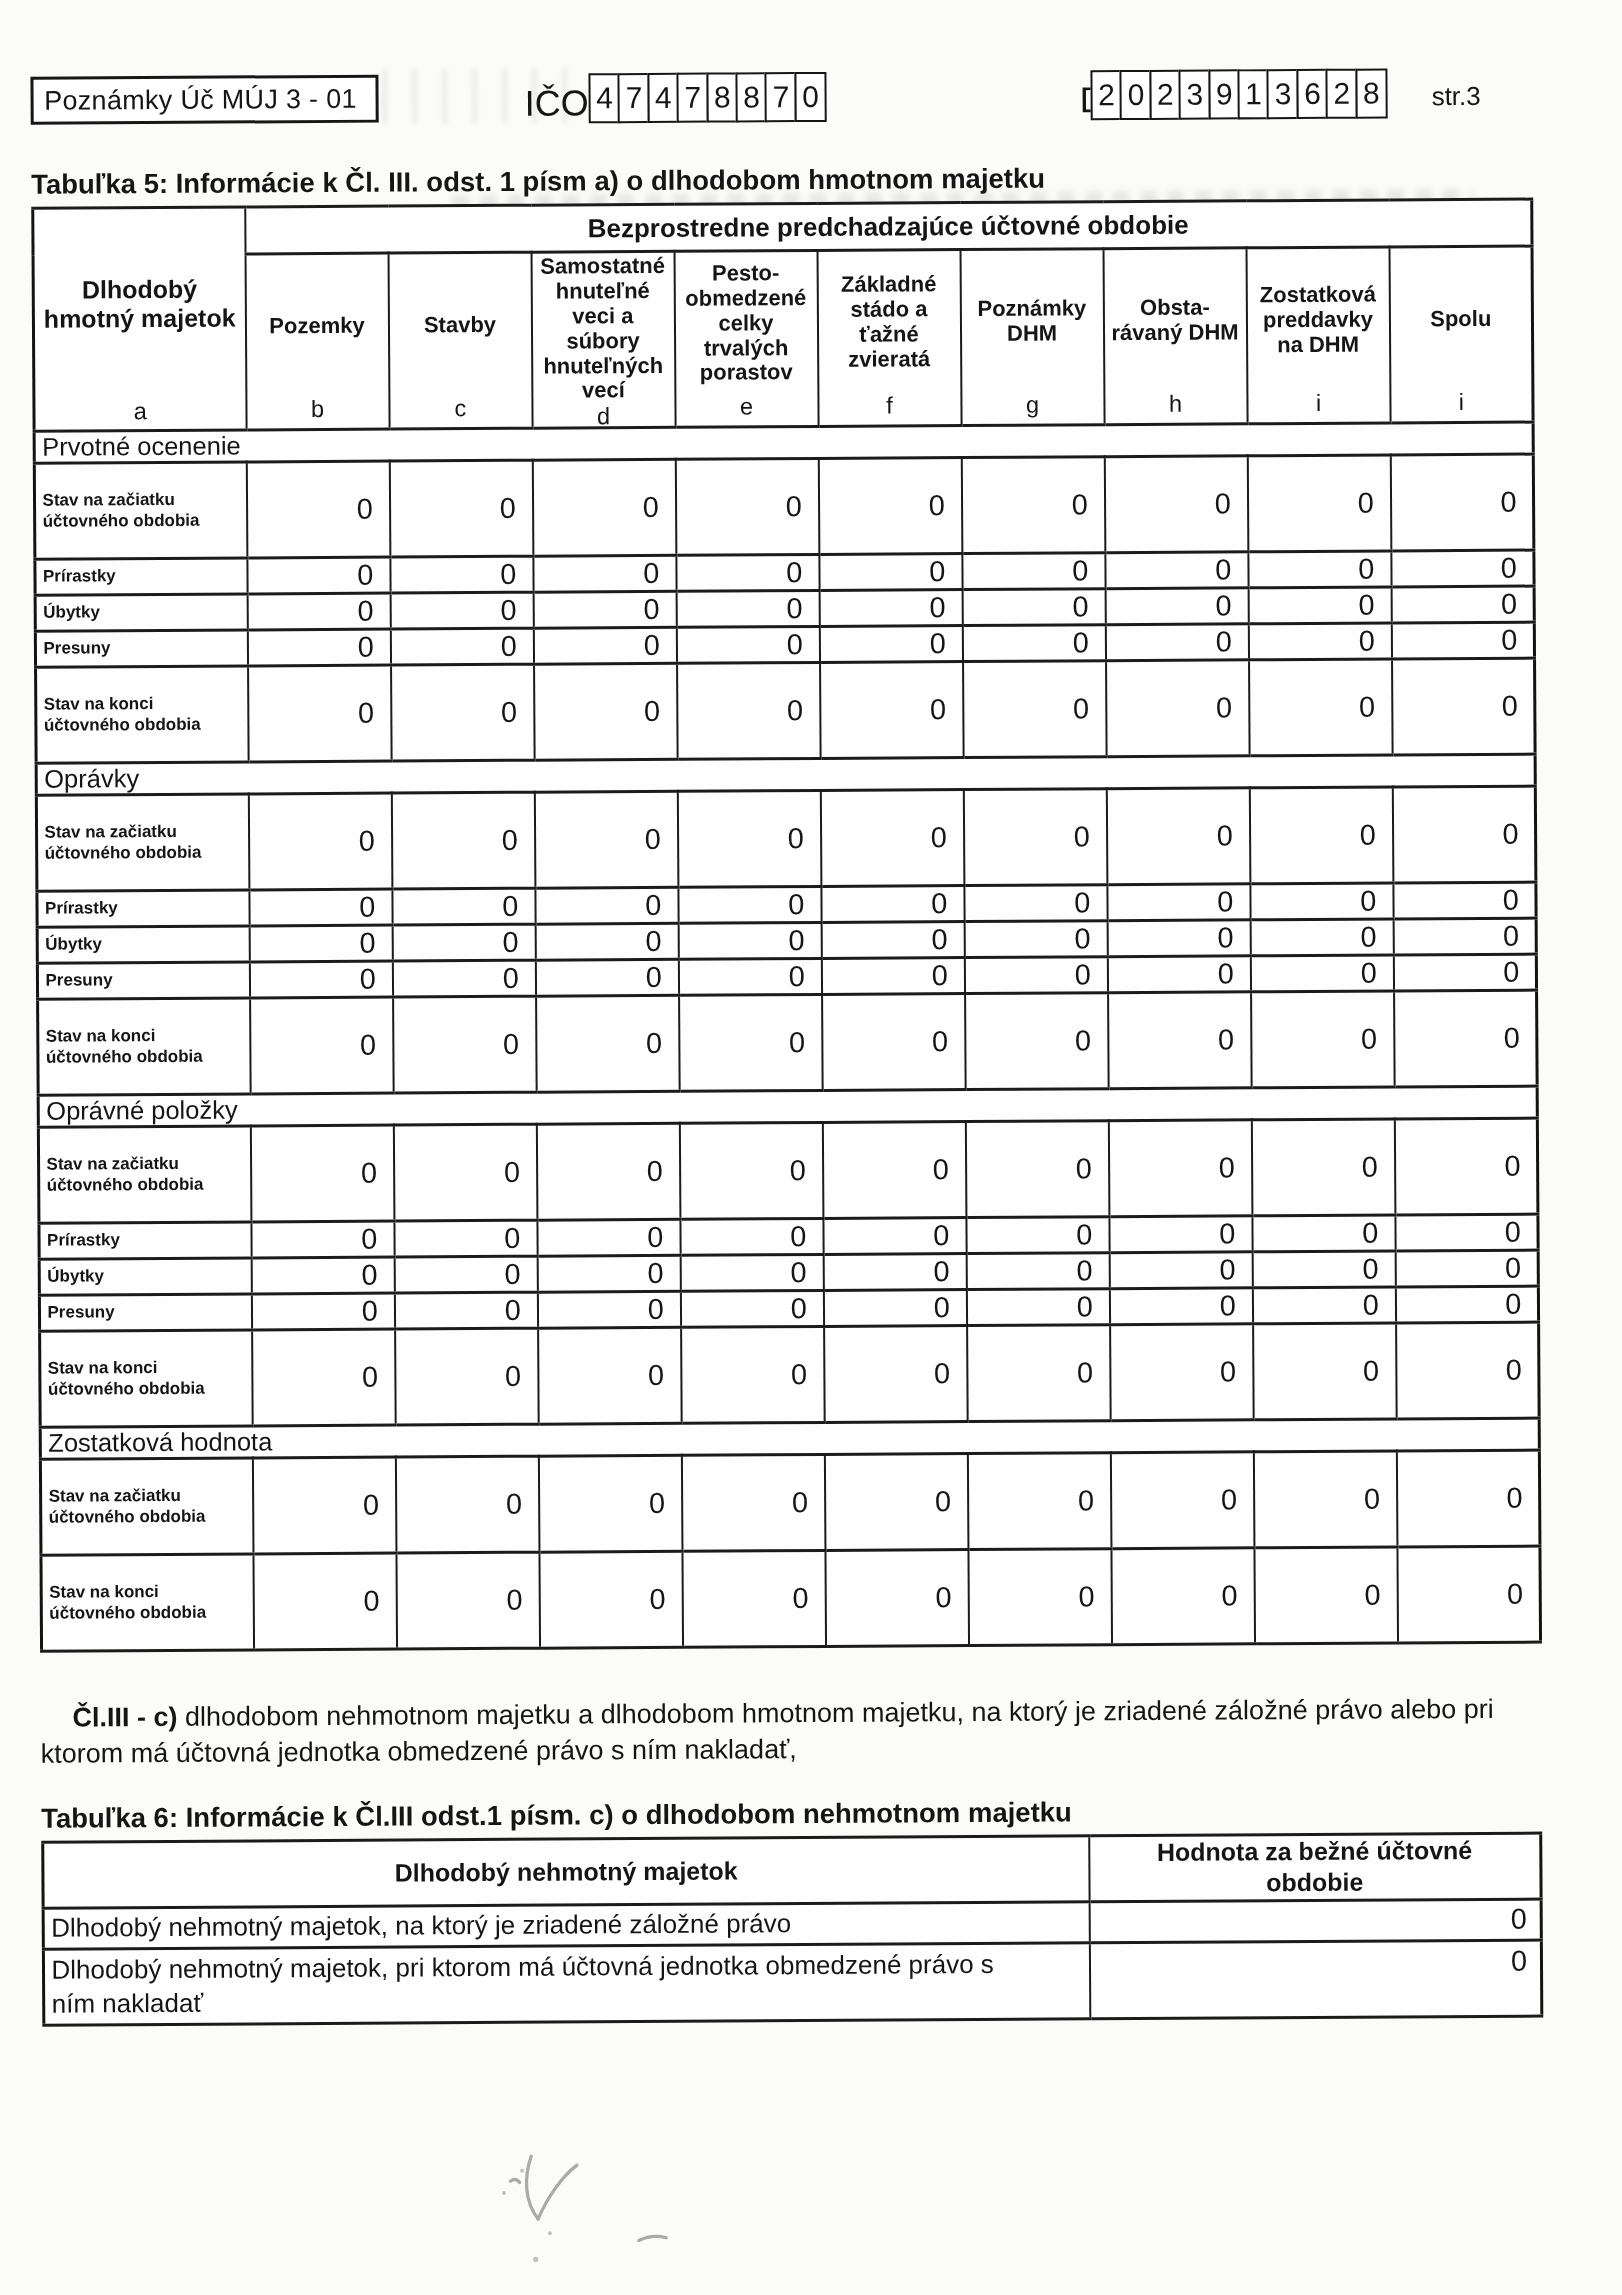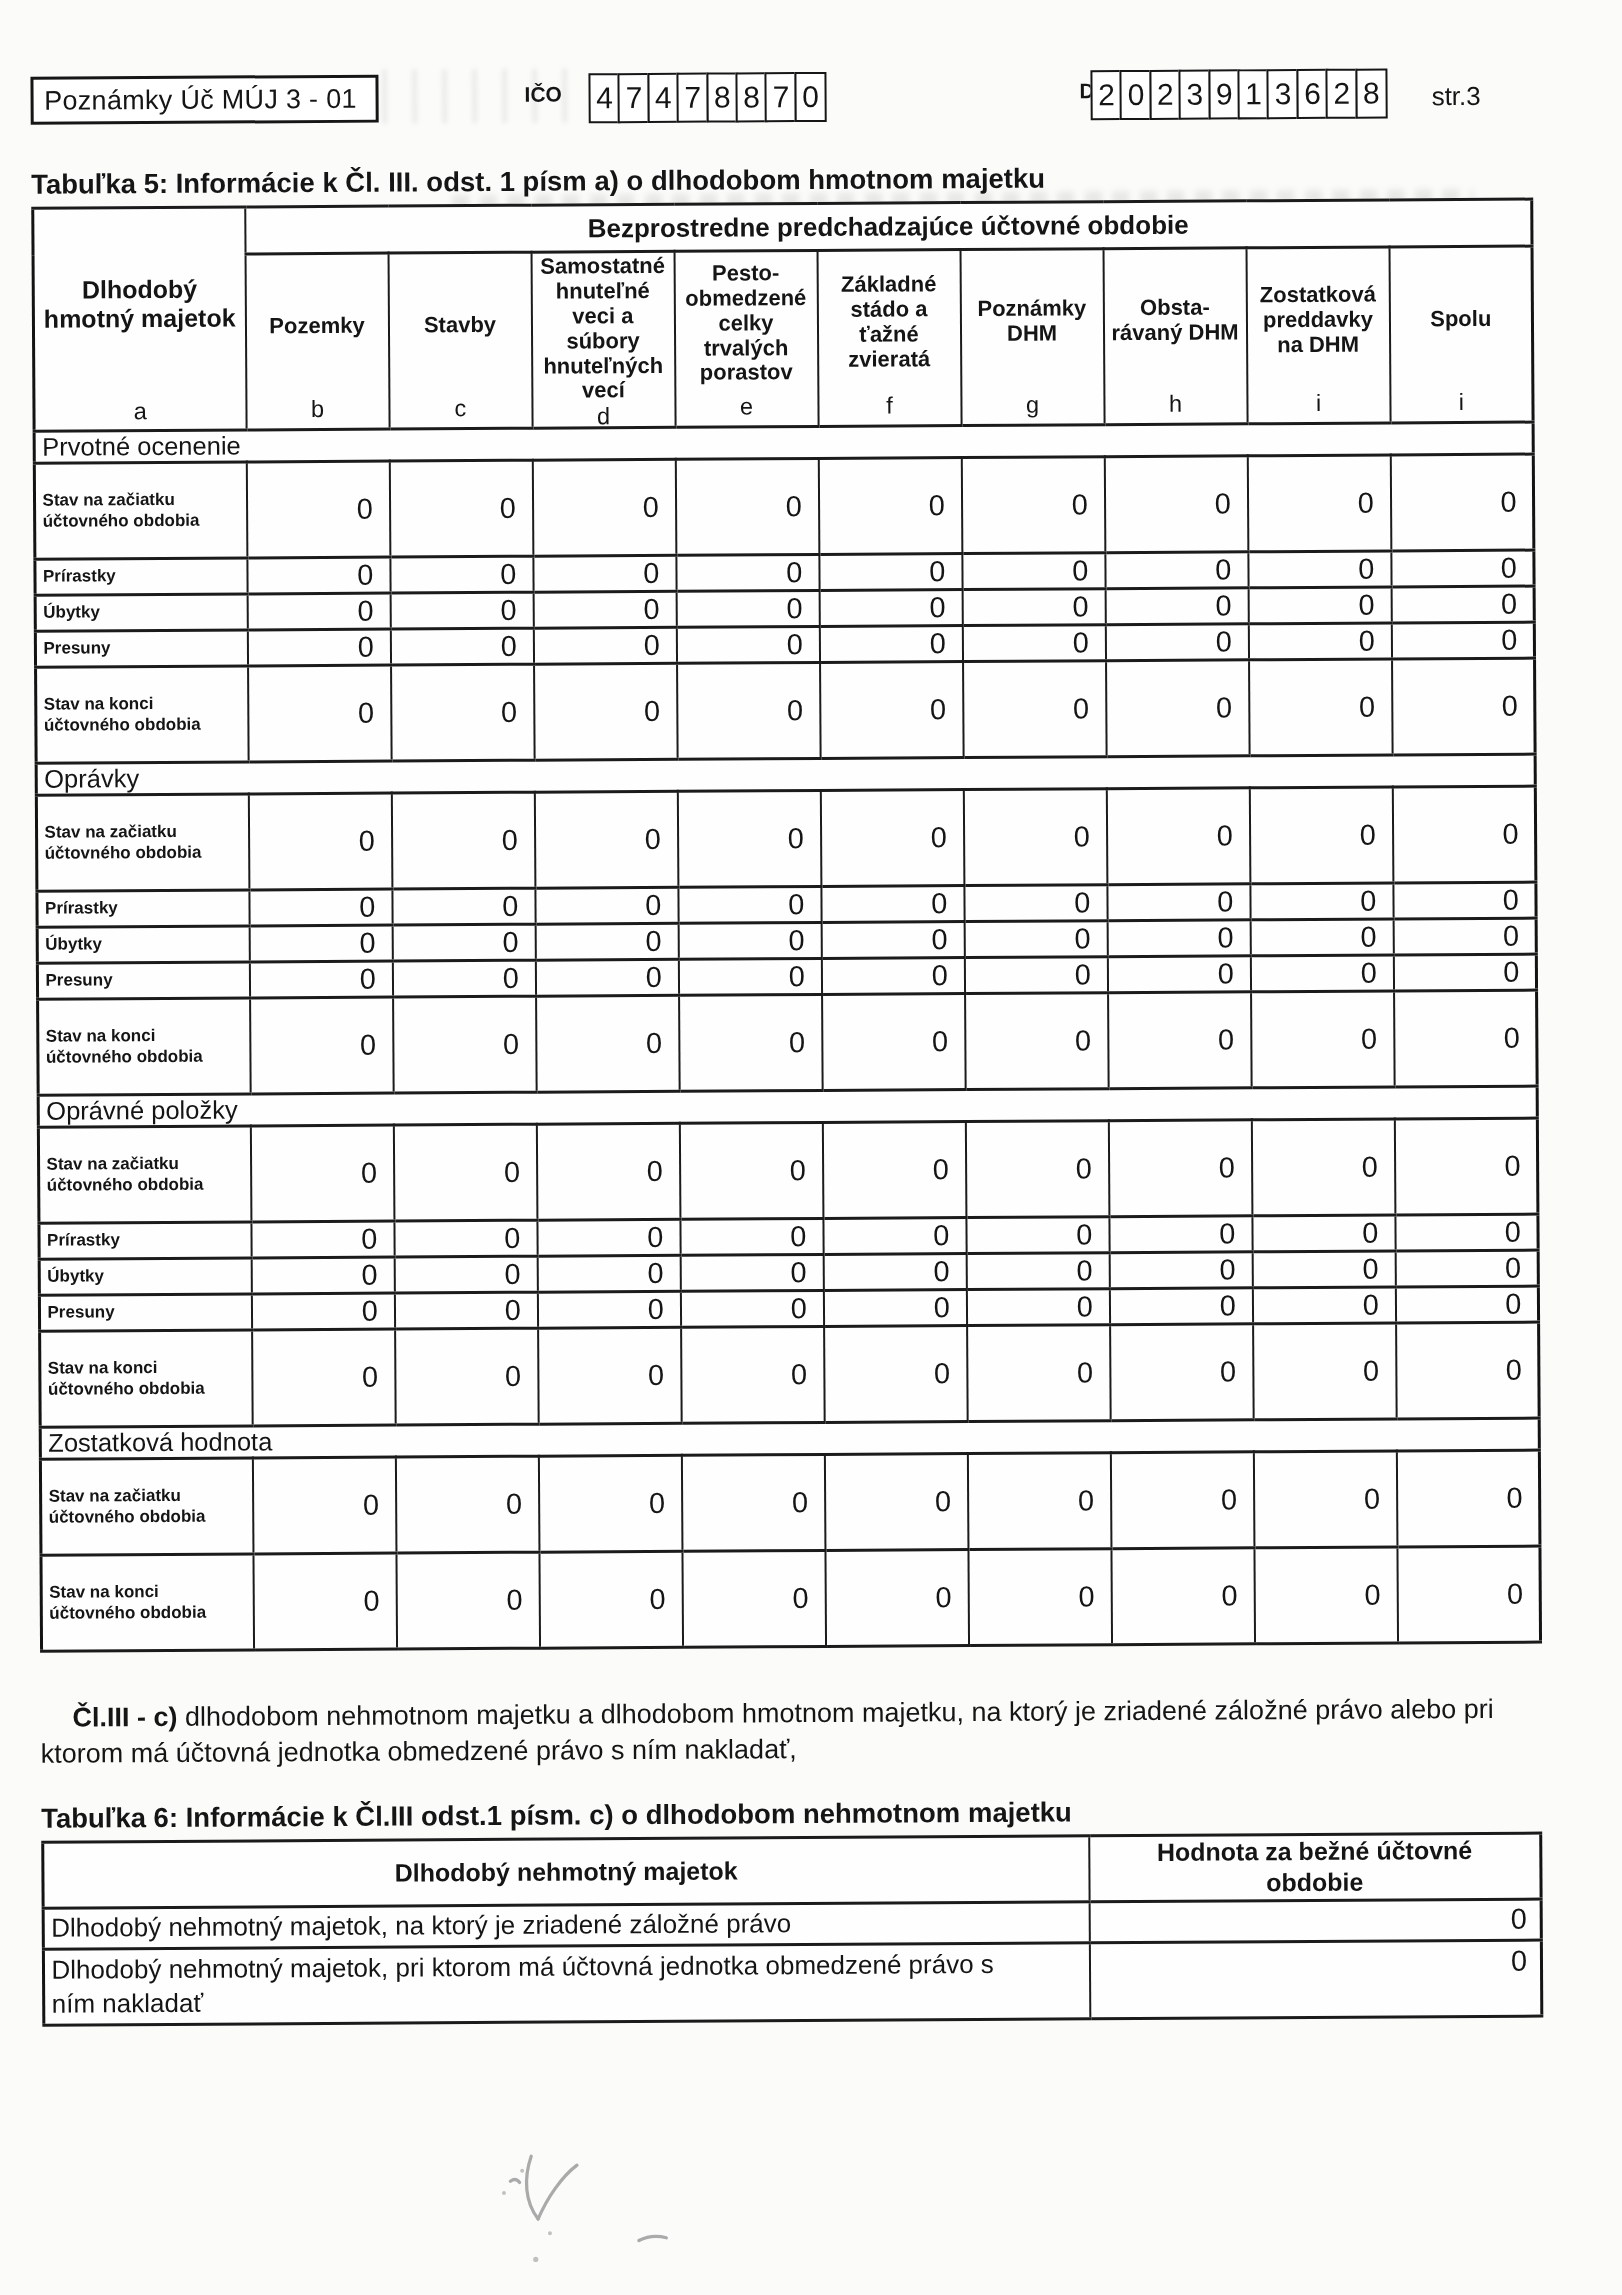--- a/index.html
+++ b/index.html
@@ -22,21 +22,21 @@
   .formbox {
     position: absolute; left: 37px; top: 72px;
     width: 348px; height: 48px;
     border: 3.3px solid #161616;
     display: flex; align-items: center;
     padding-left: 10.5px;
     font-size: 27px; letter-spacing: 0.3px;
     background: #fff;
     box-sizing: border-box;
   }
-  .idlabel { position: absolute; font-size: 21px; top: 81px; font-weight: bold; }
+  .idlabel { position: absolute; font-size: 36px; top: 81px; }
   .ico-label { left: 531px; }
   .dic-label { left: 1086px; }
   .digits { position: absolute; top: 72px; display: flex; }
   .ico-digits { left: 595px; }
   .dic-digits { left: 1097px; }
   .digit {
     width: 28px; height: 46px;
     border: 2.6px solid #161616; margin-left: -2.6px;
     display: flex; align-items: center; justify-content: center;
     font-size: 30px; background: #fff;

